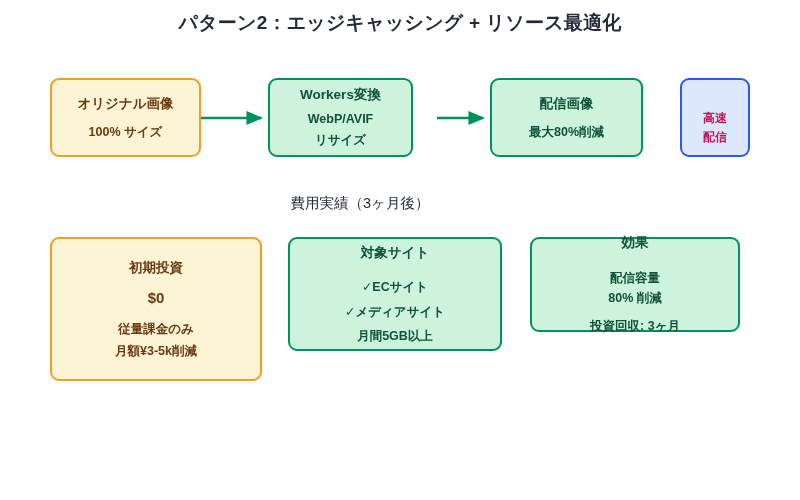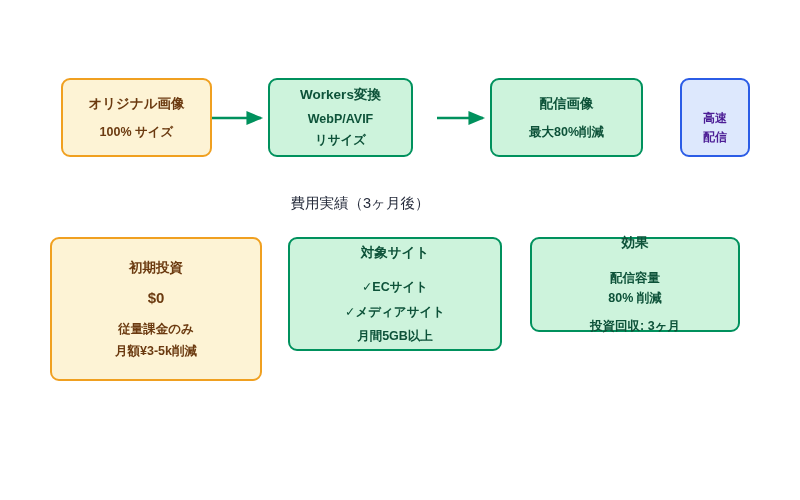--- a/index.html
+++ b/index.html
@@ -72,25 +72,25 @@
   
   .theme-green {
     background: #cdf3dc;
     border-color: #00915d;
     color: #0d5239;
   }
   
   .theme-blue {
     background: #dde8fd;
     border-color: #2b5ce6;
-    color: #4c1d95;
+    color: #be185d;
   }
 
   
-  #node-original   { left: 61px;  top: 78px;  width: 151px; height: 79px; }
+  #node-original   { left: 50px;  top: 78px;  width: 151px; height: 79px; }
   #node-workers    { left: 268px; top: 78px;  width: 145px; height: 79px; }
   #node-delivery   { left: 490px; top: 78px;  width: 153px; height: 79px; }
   #node-fast       { left: 680px; top: 78px;  width: 70px;  height: 79px; }
 
   #node-original .title-line { font-size: 13.5px; font-weight: bold; margin-bottom: 13px; }
   #node-original .sub-line   { font-size: 12.5px; font-weight: bold; }
 
   #node-workers .title-line  { font-size: 13.5px; font-weight: bold; margin-bottom: 9px; }
   #node-workers .sub-line    { font-size: 12.5px; font-weight: bold; margin-bottom: 7px; }
   #node-workers .sub-line2   { font-size: 12.5px; font-weight: bold; }
@@ -130,20 +130,21 @@
     left: 0; top: 0;
     width: 800px; height: 500px;
     pointer-events: none;
   }
 </style>
 </head>
 <body>
 
 <div id="canvas">
 
+  <div class="diagram-title">パターン2：エッジキャッシング + リソース最適化</div>
 
   <svg class="arrow-layer" viewBox="0 0 800 500" width="800" height="500">
     <defs>
       <marker id="arrowhead" markerWidth="7" markerHeight="7" refX="5.6" refY="3" orient="auto" markerUnits="strokeWidth">
         <path d="M0,0.3 L6.4,3 L0,5.7 Z" fill="#00915d"></path>
       </marker>
     </defs>
     <line x1="201" y1="118" x2="261" y2="118" stroke="#00915d" stroke-width="2.6" marker-end="url(#arrowhead)"></line>
     <line x1="437" y1="118" x2="483" y2="118" stroke="#00915d" stroke-width="2.6" marker-end="url(#arrowhead)"></line>
   </svg>

